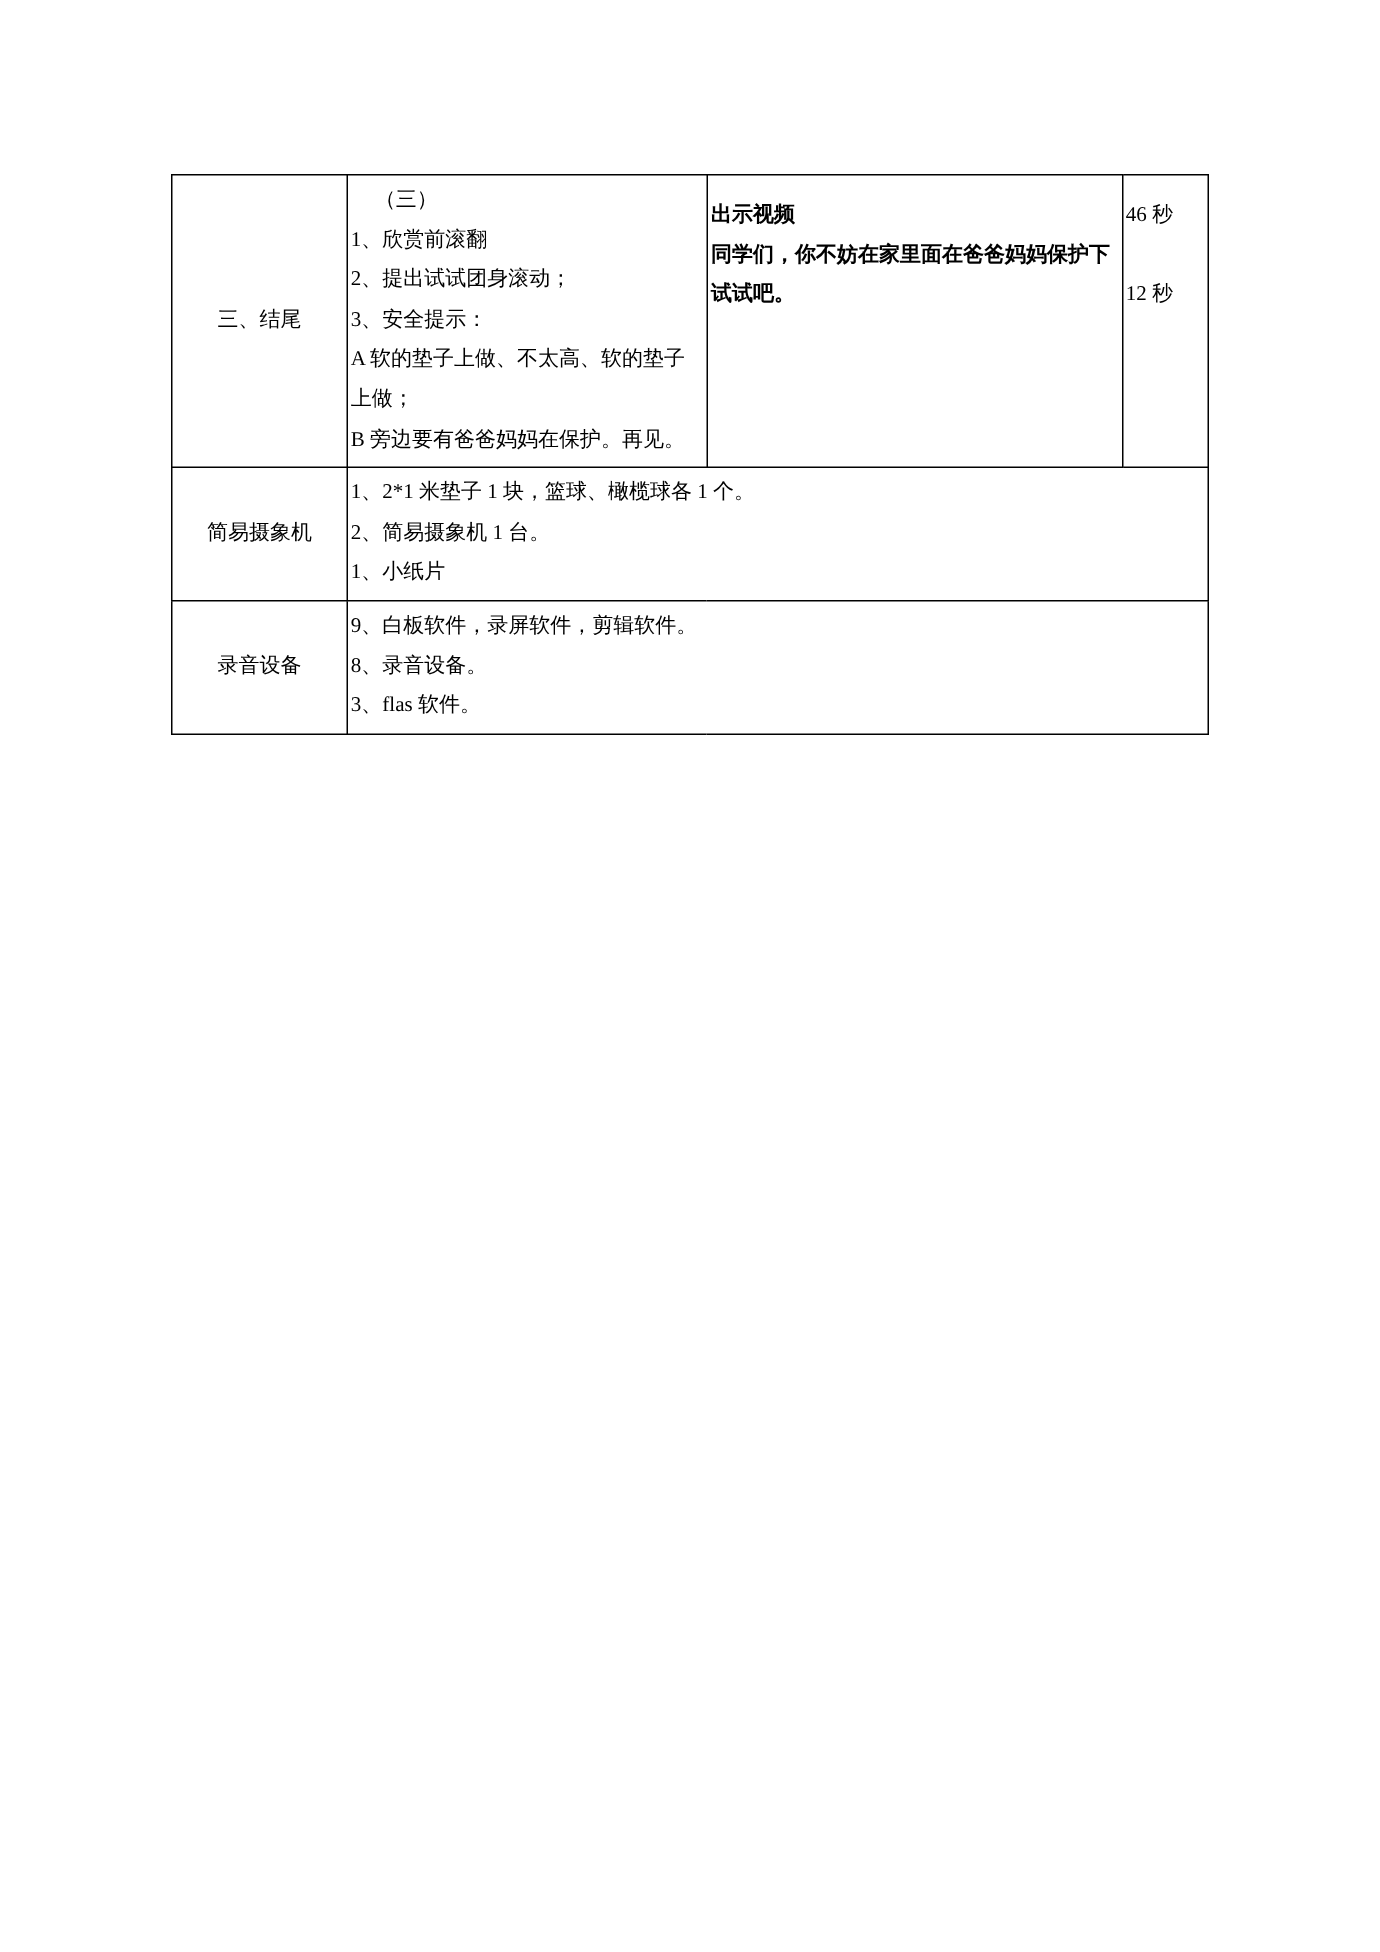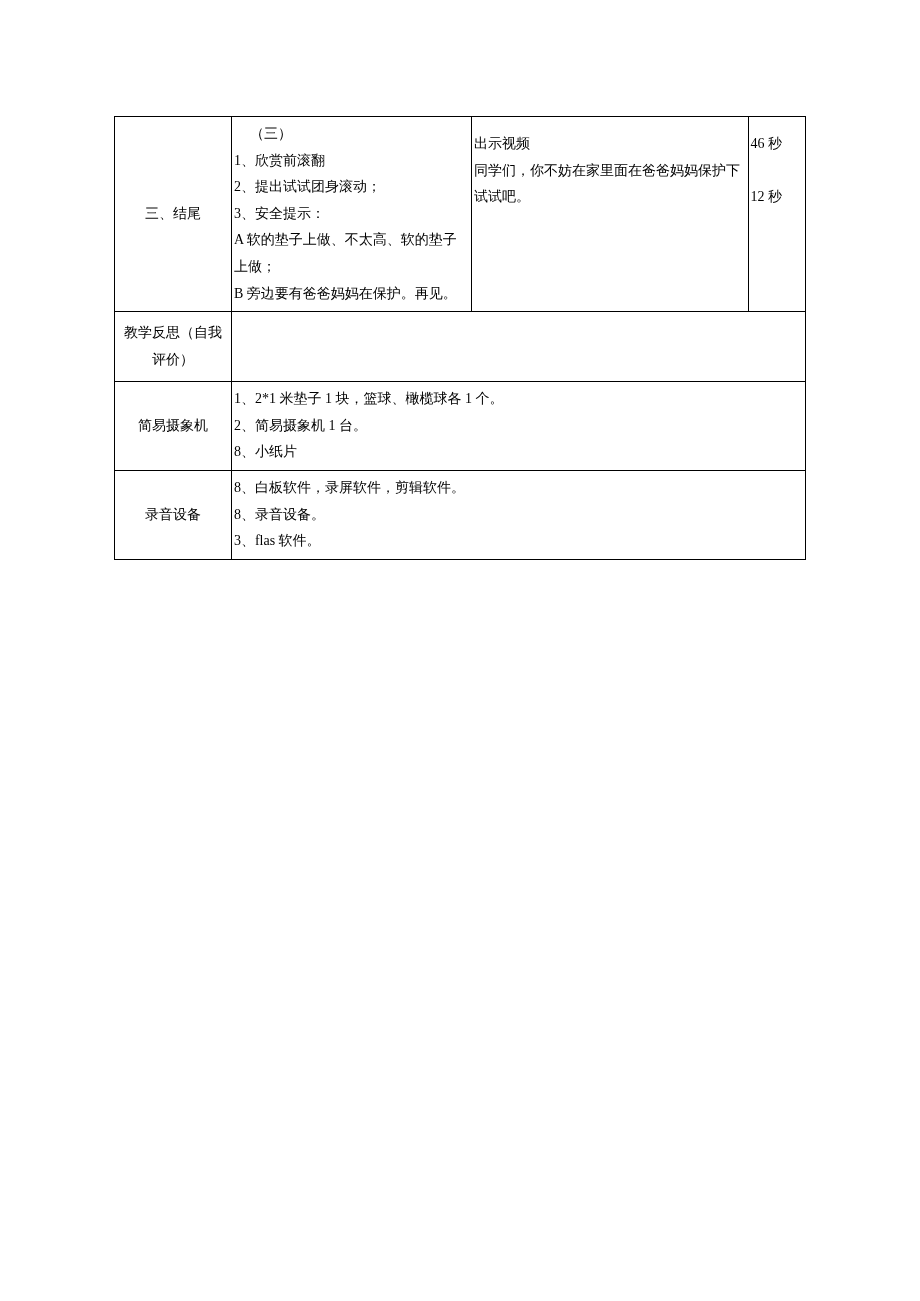--- a/index.html
+++ b/index.html
@@ -31,20 +31,21 @@
       text-align: center;
       margin-top: 28px;
     }
     .col-content1 {
       width: 230px;
     }
     .col-content2 {
       width: 265px;
       vertical-align: top;
       padding-top: 14px;
+      font-weight: bold;
     }
     .col-time {
       width: 55px;
       vertical-align: top;
       padding-top: 14px;
       margin-top: 22px;
     }
     .col-merged {
       vertical-align: middle;
     }
@@ -76,34 +77,30 @@
     <td class="col-content2">
       <span class="line">出示视频</span>
       <span class="line">同学们，你不妨在家里面在爸爸妈妈保护下试试吧。</span>
     </td>
     <td class="col-time">
       <span class="line">46 秒</span>
       <span class="line">&nbsp;</span>
       <span class="line">12 秒</span>
     </td>
   </tr>
-  <tr class="row-reflect">
-    <td class="col-label">教学反思（自我评价）</td>
-    <td colspan="3" class="col-merged"></td>
-  </tr>
   <tr>
     <td class="col-label">简易摄象机</td>
     <td colspan="3" class="col-merged">
       <span class="line">1、2*1 米垫子 1 块，篮球、橄榄球各 1 个。</span>
       <span class="line">2、简易摄象机 1 台。</span>
-      <span class="line">8、小纸片</span>
+      <span class="line">1、小纸片</span>
     </td>
   </tr>
   <tr>
     <td class="col-label">录音设备</td>
     <td colspan="3" class="col-merged">
-      <span class="line">8、白板软件，录屏软件，剪辑软件。</span>
+      <span class="line">9、白板软件，录屏软件，剪辑软件。</span>
       <span class="line">8、录音设备。</span>
       <span class="line">3、flas 软件。</span>
     </td>
   </tr>
 </tbody>
   </table>
 
 </body></html>

